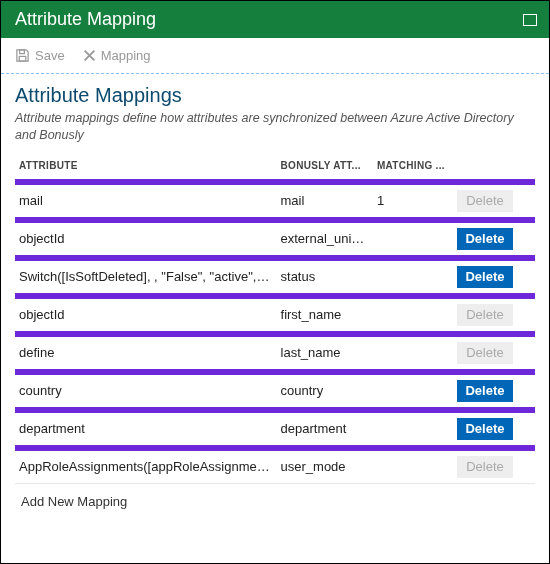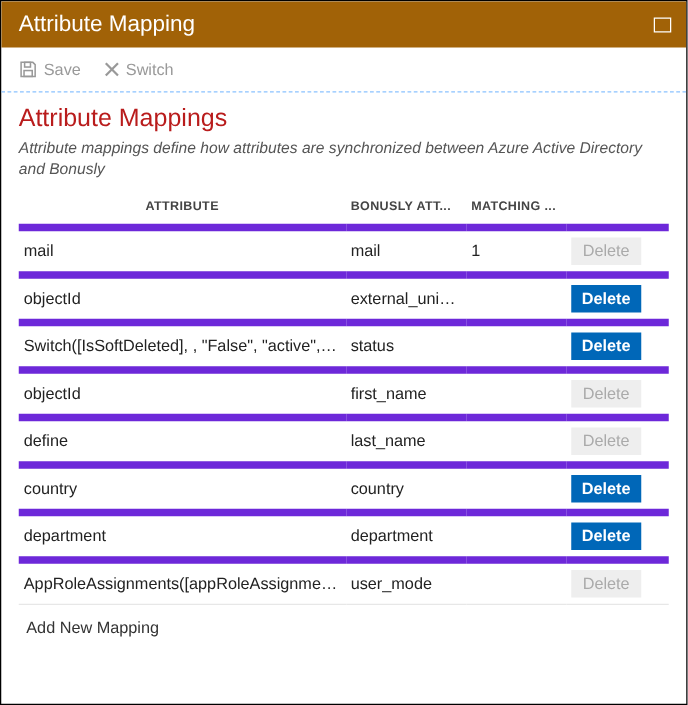--- a/index.html
+++ b/index.html
@@ -5,21 +5,21 @@
   * { box-sizing: border-box; margin: 0; padding: 0; }
   body {
     font-family: "Segoe UI", Arial, sans-serif;
     background: #fff;
     width: 550px;
     height: 564px;
     border: 1px solid #000;
     overflow: hidden;
   }
   .titlebar {
-    background: #a16207;
+    background: #15803d;
     color: #fff;
     height: 37px;
     display: flex;
     align-items: center;
     padding: 0 12px 0 14px;
     justify-content: space-between;
   }
   .titlebar h1 {
     font-size: 18px;
     font-weight: 400;
@@ -43,21 +43,21 @@
     font-size: 13px;
     color: #999;
     cursor: pointer;
   }
   .content {
     padding: 10px 14px 0 14px;
   }
   .section-title {
     font-size: 20px;
     font-weight: 400;
-    color: #b91c1c;
+    color: #0c4a6e;
     margin-bottom: 3px;
   }
   .section-desc {
     font-size: 12.5px;
     color: #555;
     margin-bottom: 10px;
     line-height: 1.35;
     font-style: italic;
   }
   table {
@@ -70,21 +70,21 @@
     font-weight: 700;
     color: #444;
     text-transform: uppercase;
     letter-spacing: 0.3px;
     text-align: left;
     padding: 6px 4px 8px 4px;
     white-space: nowrap;
     overflow: hidden;
     text-overflow: ellipsis;
   }
-  thead th:nth-child(1){ text-align: center; }
+  thead th:nth-child(1){ }
   col.c1 { width: 255px; }
   col.c2 { width: 94px; }
   col.c3 { width: 78px; }
   col.c4 { width: 80px; }
   tbody td {
     font-size: 13px;
     color: #222;
     padding: 5px 4px;
     border-top: 6px solid #6d28d9;
     white-space: nowrap;
@@ -133,21 +133,21 @@
       <path fill="none" stroke="#999" stroke-width="1.3" d="M2 2h10l2 2v10H2z"></path>
       <rect x="5" y="2" width="5" height="4" fill="none" stroke="#999" stroke-width="1.3"></rect>
       <rect x="4.5" y="9" width="7" height="5" fill="none" stroke="#999" stroke-width="1.3"></rect>
     </svg>
     <span>Save</span>
   </div>
   <div class="toolbar-btn">
     <svg width="13" height="13" viewBox="0 0 16 16">
       <path stroke="#999" stroke-width="2.2" d="M2 2l12 12M14 2L2 14"></path>
     </svg>
-    <span>Switch</span>
+    <span>Mapping</span>
   </div>
 </div>
 
 <div class="content">
   <div class="section-title">Attribute Mappings</div>
   <div class="section-desc">Attribute mappings define how attributes are synchronized between Azure Active Directory and Bonusly</div>
 
   <table>
     <colgroup>
         <col class="c1">

